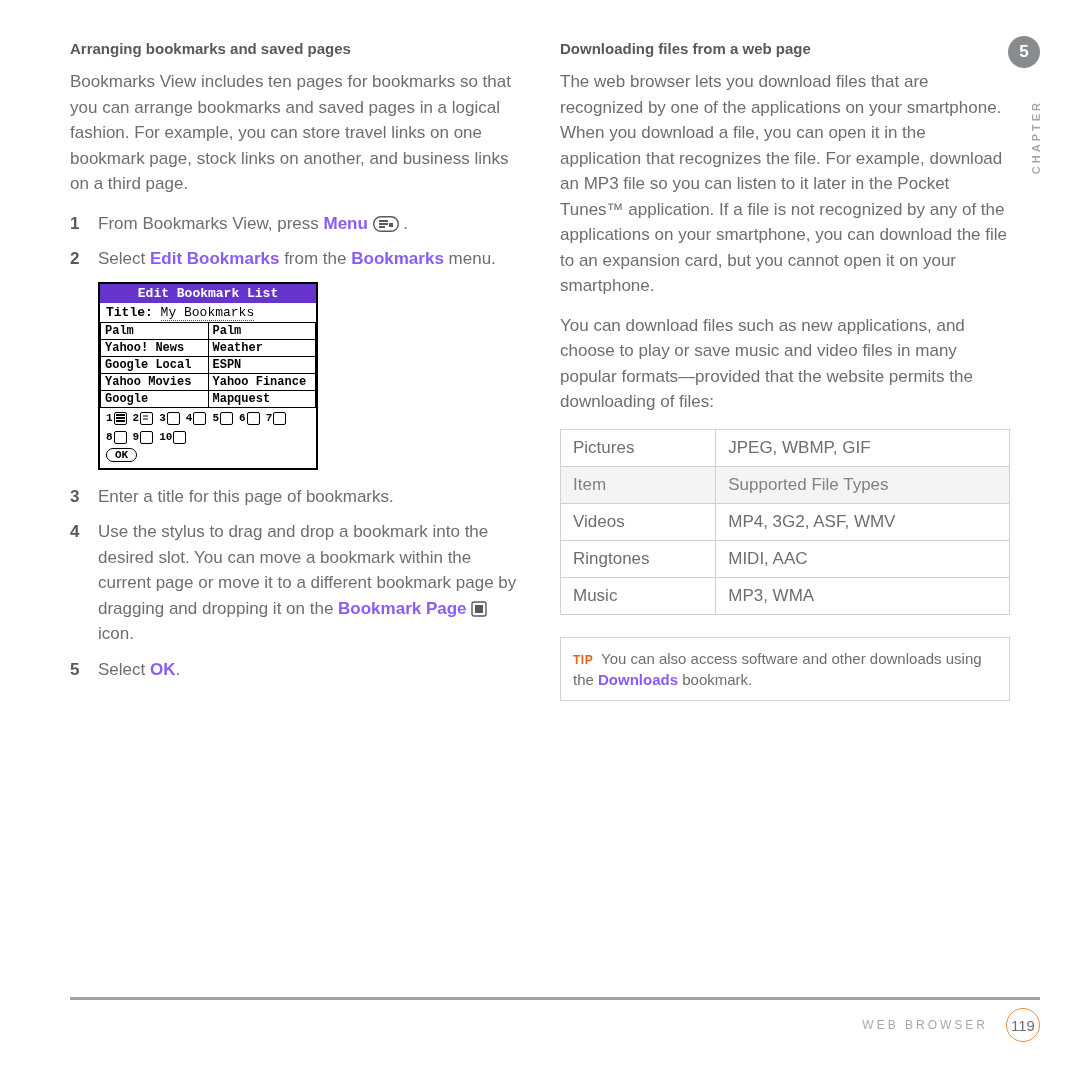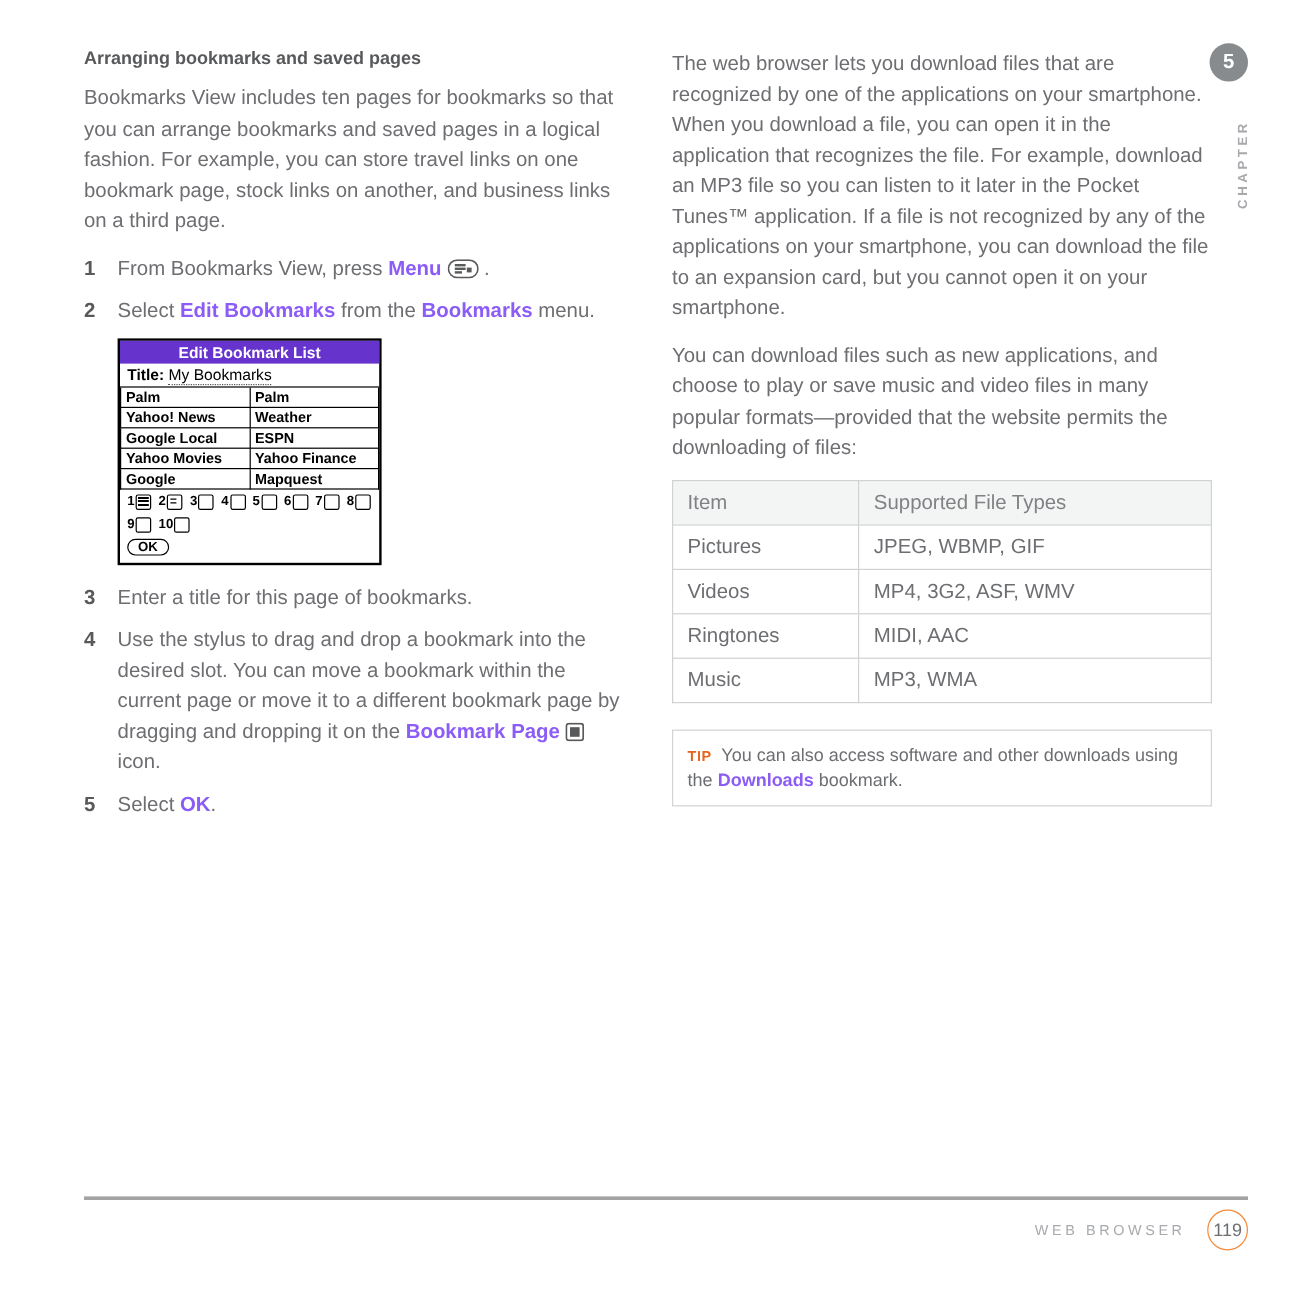--- a/index.html
+++ b/index.html
@@ -97,21 +97,21 @@
     display: inline-block;
     vertical-align: middle;
   }
   .menu-icon svg, .page-icon svg { display: block; }
 
   
   .bookmark-widget {
     width: 220px;
     border: 2px solid #000;
     background: #fff;
-    font-family: Liberation Sans, sans-serif;
+    font-family: Liberation Mono, monospace;
     font-size: 12px;
     color: #000;
     margin: 6px 0 14px 28px;
   }
   .bw-title {
     background: #6633cc;
     color: #fff;
     font-weight: bold;
     text-align: center;
     padding: 2px 0;
@@ -366,33 +366,34 @@
           </span>
           <span> icon.</span>
         </li>
         <li>
           <span>Select </span><span class="bold">OK</span><span>.</span>
         </li>
       </ol>
     </div>
 
     <div class="col">
+      <h3>Downloading files from a web page</h3>
       <p>The web browser lets you download files that are recognized by one of the applications on your smartphone. When you download a file, you can open it in the application that recognizes the file. For example, download an MP3 file so you can listen to it later in the Pocket Tunes™ application. If a file is not recognized by any of the applications on your smartphone, you can download the file to an expansion card, but you cannot open it on your smartphone.</p>
       <p>You can download files such as new applications, and choose to play or save music and video files in many popular formats—provided that the website permits the downloading of files:</p>
 
       <table class="ft">
         <tbody>
             <tr>
+              <td>Pictures</td>
+              <td>JPEG, WBMP, GIF</td>
+            </tr>
+        <tr>
           <th>Item</th>
           <th>Supported File Types</th>
         </tr>
-        <tr>
-              <td>Pictures</td>
-              <td>JPEG, WBMP, GIF</td>
-            </tr>
         <tr>
               <td>Videos</td>
               <td>MP4, 3G2, ASF, WMV</td>
             </tr>
         <tr>
               <td>Ringtones</td>
               <td>MIDI, AAC</td>
             </tr>
         <tr>
               <td>Music</td>

